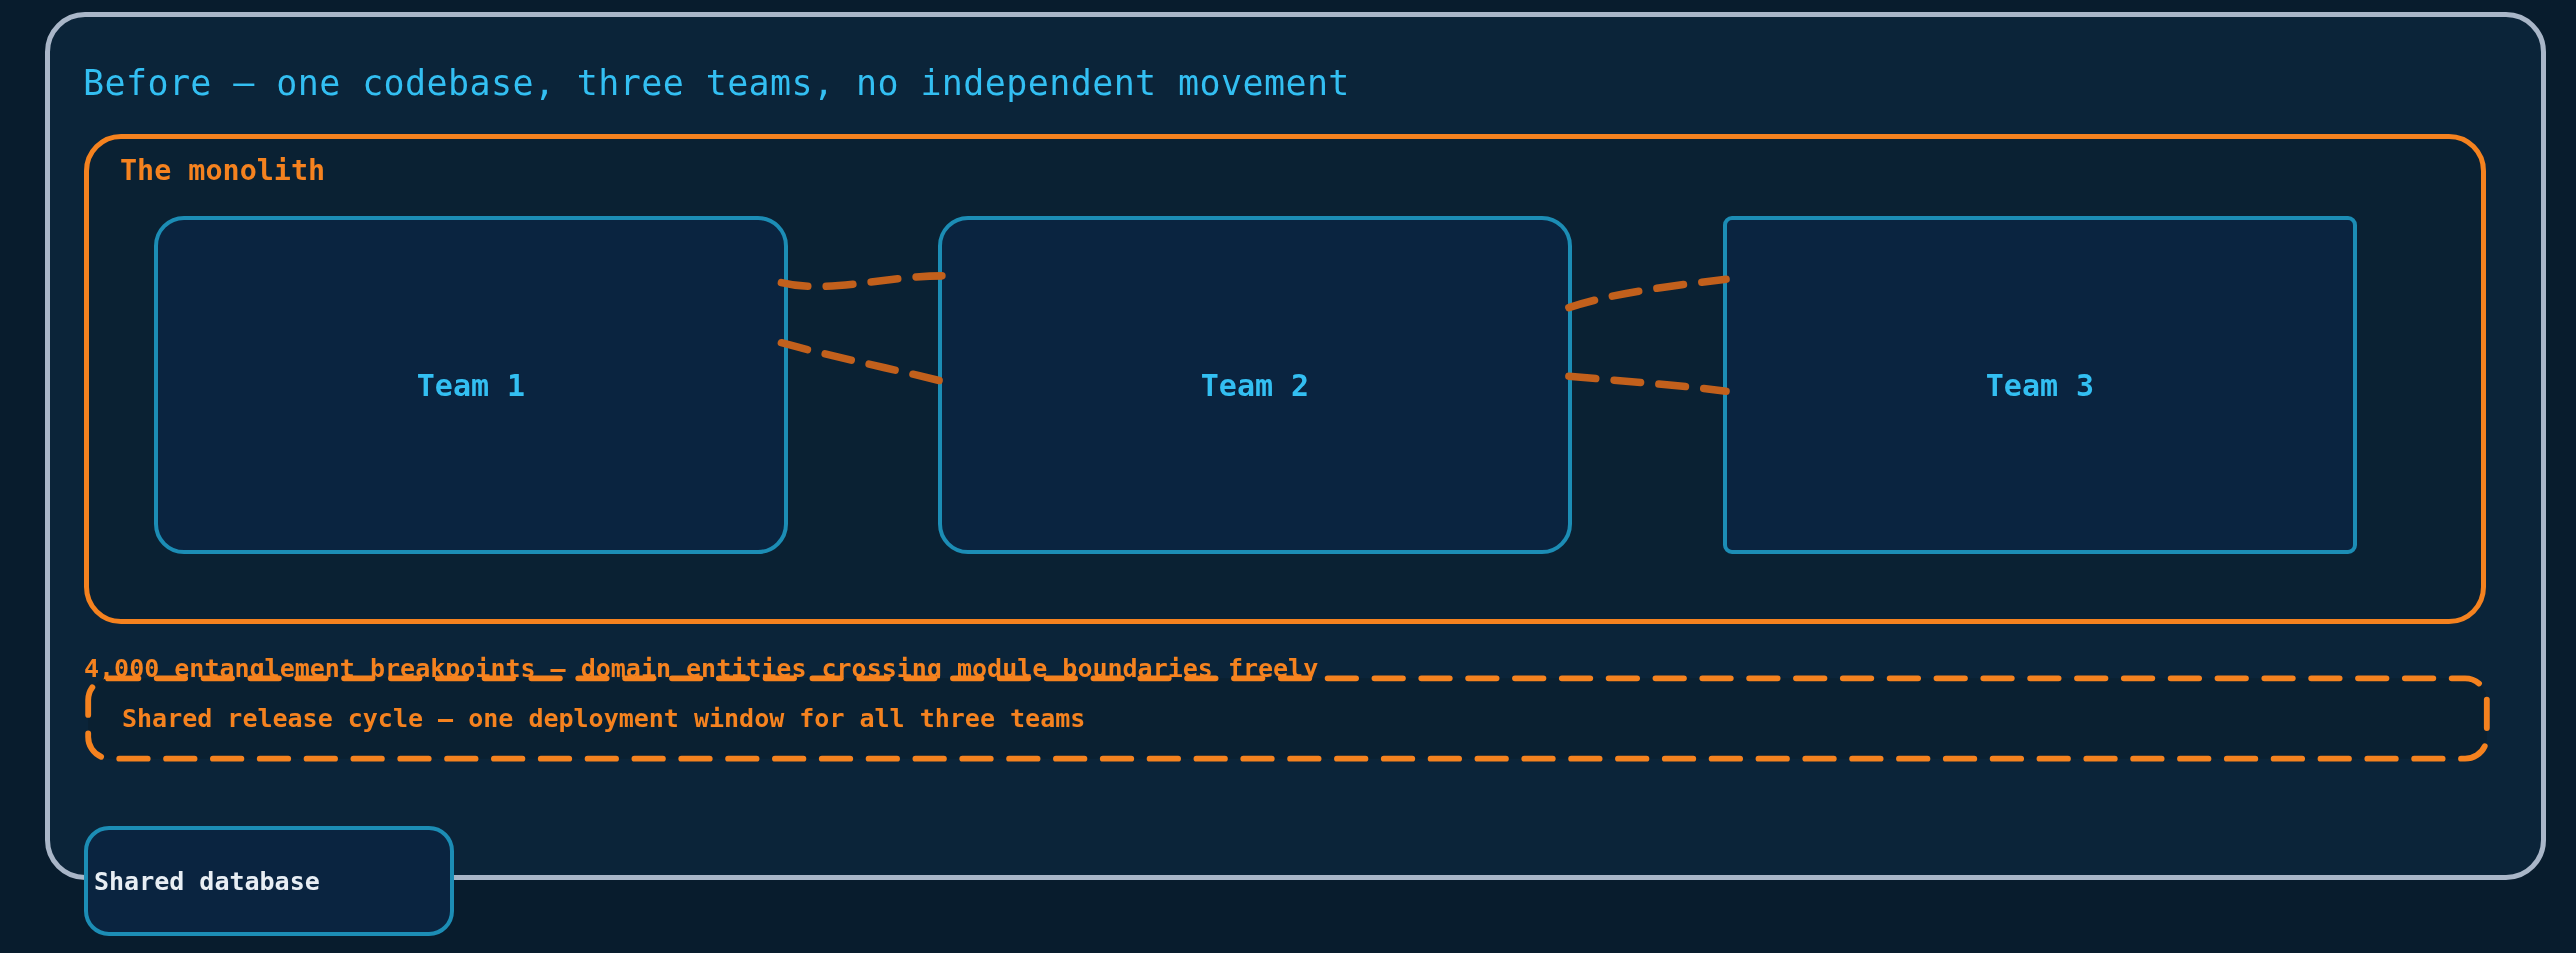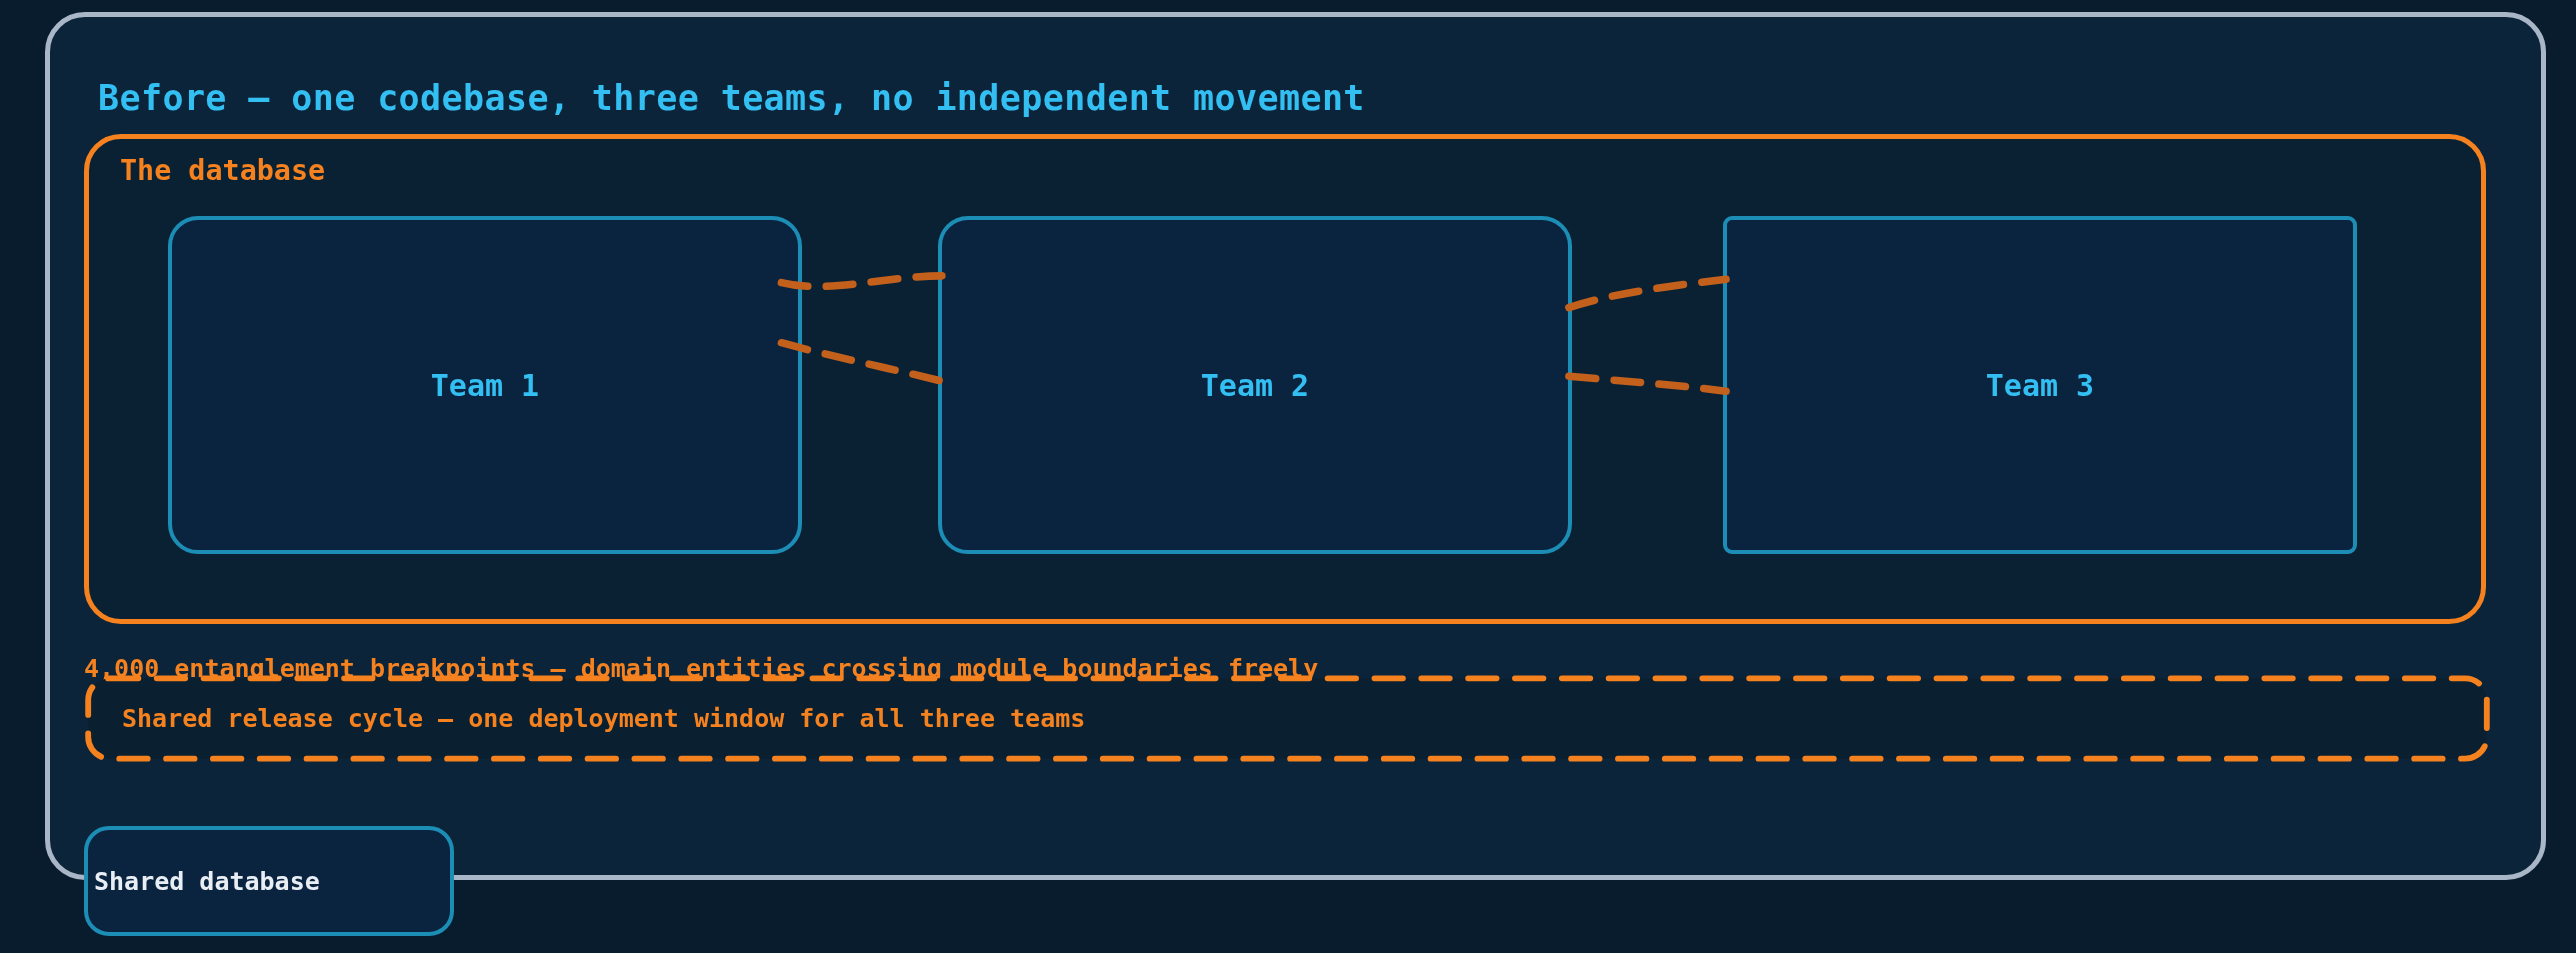--- a/index.html
+++ b/index.html
@@ -19,23 +19,23 @@
     left: 45px; top: 11.7px;
     width: 2501px; height: 868px;
     box-sizing: border-box;
     border: 5px solid var(--panel-border, #a9b6c8);
     border-radius: 40px;
     background: var(--panel-fill, #0b2439);
   }
   .title {
     position: absolute;
     left: 82px; top: 62px;
-    margin: 16px;
+    margin: 1px;
     font-size: 35px;
-    font-weight: 700;
+    font-weight: 400;
     letter-spacing: 0.4px;
     color: var(--title-cyan, #33bff2);
     white-space: nowrap;
   }
   .monolith {
     position: absolute;
     left: 84px; top: 134px;
     width: 2402px; height: 490px;
     box-sizing: border-box;
     border: 5.9px solid var(--monolith-border-orange, #f5821f);
@@ -61,21 +61,21 @@
     display: flex;
     align-items: center;
     justify-content: center;
   }
   .team span {
     font-size: 30px;
     font-weight: 700;
     color: var(--title-cyan, #38c1f2);
     white-space: nowrap;
   }
-  .team-1 { left: 168px; }
+  .team-1 { left: 154px; }
   .team-2 { left: 938px; }
   .team-3 { left: 1723px; border-radius: 9px; }
   .connectors {
     position: absolute;
     left: 0; top: 0;
     width: 2576px; height: 953px;
     pointer-events: none;
   }
   .entanglement-note {
     position: absolute;
@@ -127,21 +127,21 @@
 </head>
 <body>
 
 <div class="canvas">
 
   <div class="panel"></div>
 
   <h1 class="title">Before — one codebase, three teams, no independent movement</h1>
 
   <div class="monolith"></div>
-  <div class="monolith-label">The database</div>
+  <div class="monolith-label">The monolith</div>
 
   <div class="team team-1">
     <span>Team 1</span>
   </div>
   <div class="team team-2">
     <span>Team 2</span>
   </div>
   <div class="team team-3">
     <span>Team 3</span>
   </div>

